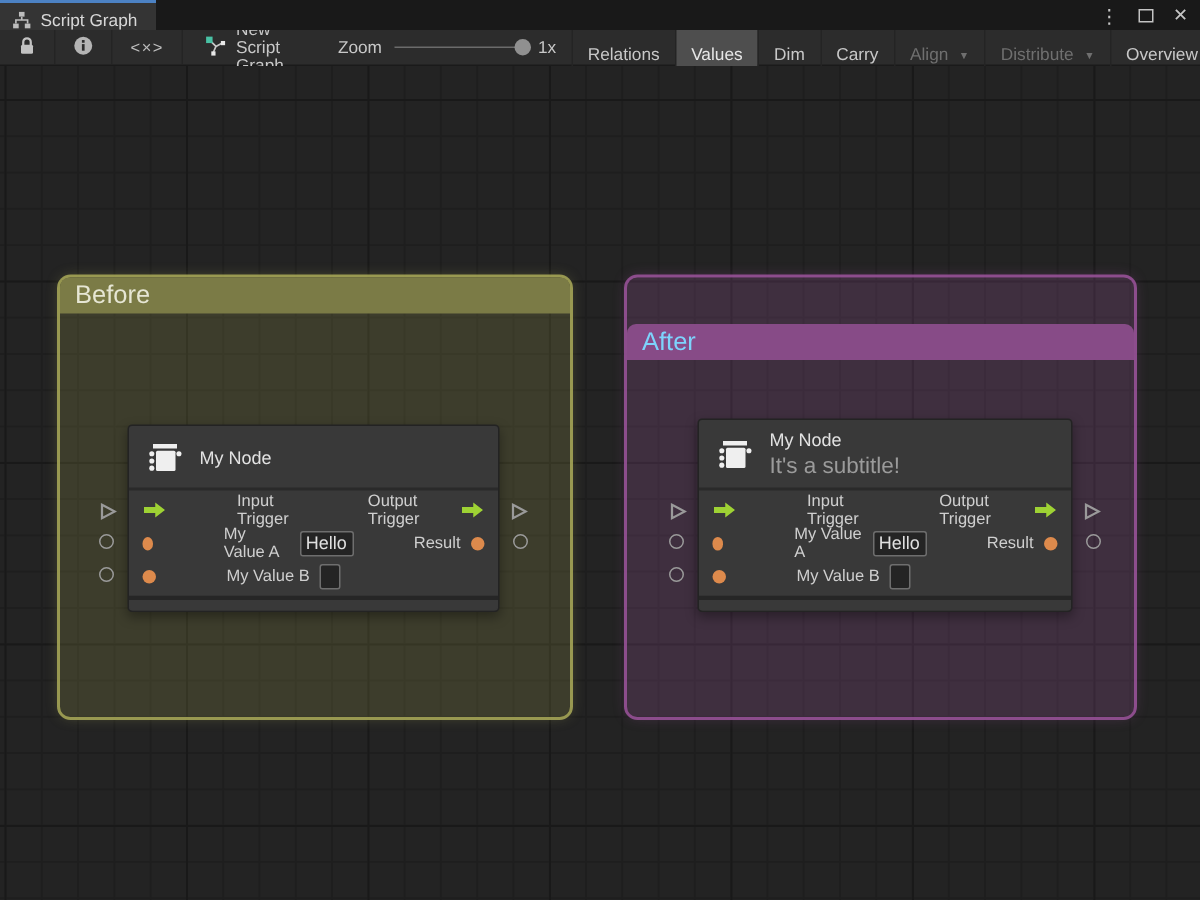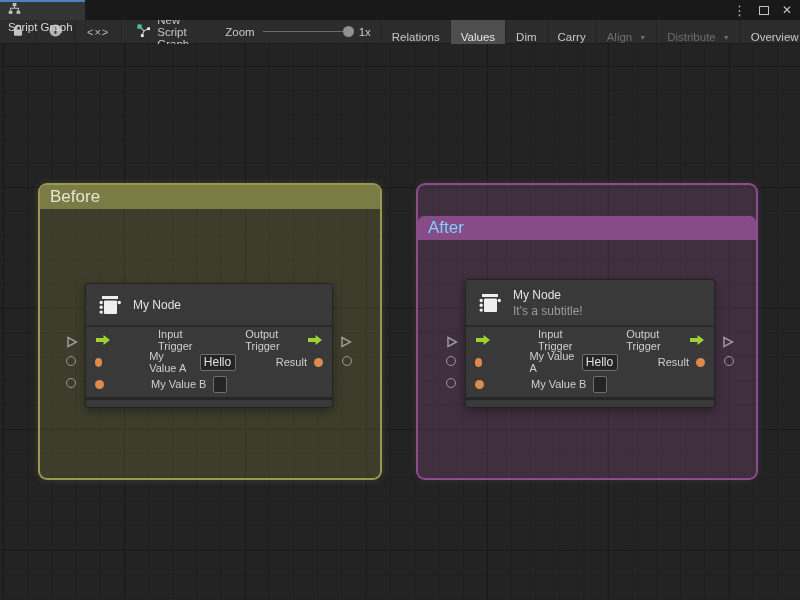--- a/index.html
+++ b/index.html
@@ -7,23 +7,23 @@
   body {
     background:#191919;
     font-family:"Liberation Sans", sans-serif;
     position:relative;
     -webkit-font-smoothing:antialiased;
   }
 
   
   .tabbar { height:20px; background:#191919; display:flex; position:relative; }
   .tab {
-    display:flex; align-items:flex-start; gap:6px; padding:0 12px 0 8px;
+    display:flex; align-items:flex-end; gap:6px; padding:0 12px 0 8px;
     background:#343434; border-top:2px solid #4c82c4;
-    color:#d8d8d8; font-size:11.5px;flex-direction:column;
+    color:#d8d8d8; font-size:11.5px;
   }
   .tab-icon svg { display:block; }
   .window-controls {
     position:absolute; right:8px; top:0; height:20px;
     display:flex; gap:13px; align-items:center; color:#c4c4c4; font-size:12px;
   }
   .wc-menu { font-size:13px; letter-spacing:0; }
   .wc-max { width:10px; height:9px; border:1.5px solid #c4c4c4; display:inline-block; }
   .wc-close { font-size:12px; }
 
@@ -91,21 +91,21 @@
   }
   .n-before { left:85px; top:239px; width:248px; }
   .n-after  { left:465px; top:235px; width:250px; }
   .node-header {
     display:flex; align-items:center; gap:10px; padding:0 11px;
     border-bottom:2px solid #2a2a2a;
   }
   .n-before .node-header { height:43px; }
   .n-after  .node-header { height:47px; }
   .node-title { font-size:12px; color:#e2e2e2; }
-  .node-subtitle { font-size:12px; color:#9b9b9b; margin-top:2px; }
+  .node-subtitle { font-size:15px; color:#9b9b9b; margin-top:2px; }
   .node-icon svg { display:block; }
 
   .ports { position:relative; padding:2px 0; }
   .port-row { height:22px; display:flex; align-items:center; justify-content:space-between; padding:0 9px; }
   .port-side { display:flex; align-items:center; gap:7px; }
   .port-label { font-size:11px; color:#cfcfcf;margin-left:40px; }
   .dot { width:9px; height:9px; border-radius:50%; background:#dd8a4c; }
   .arrow svg { display:block; }
 
   .value-input {

